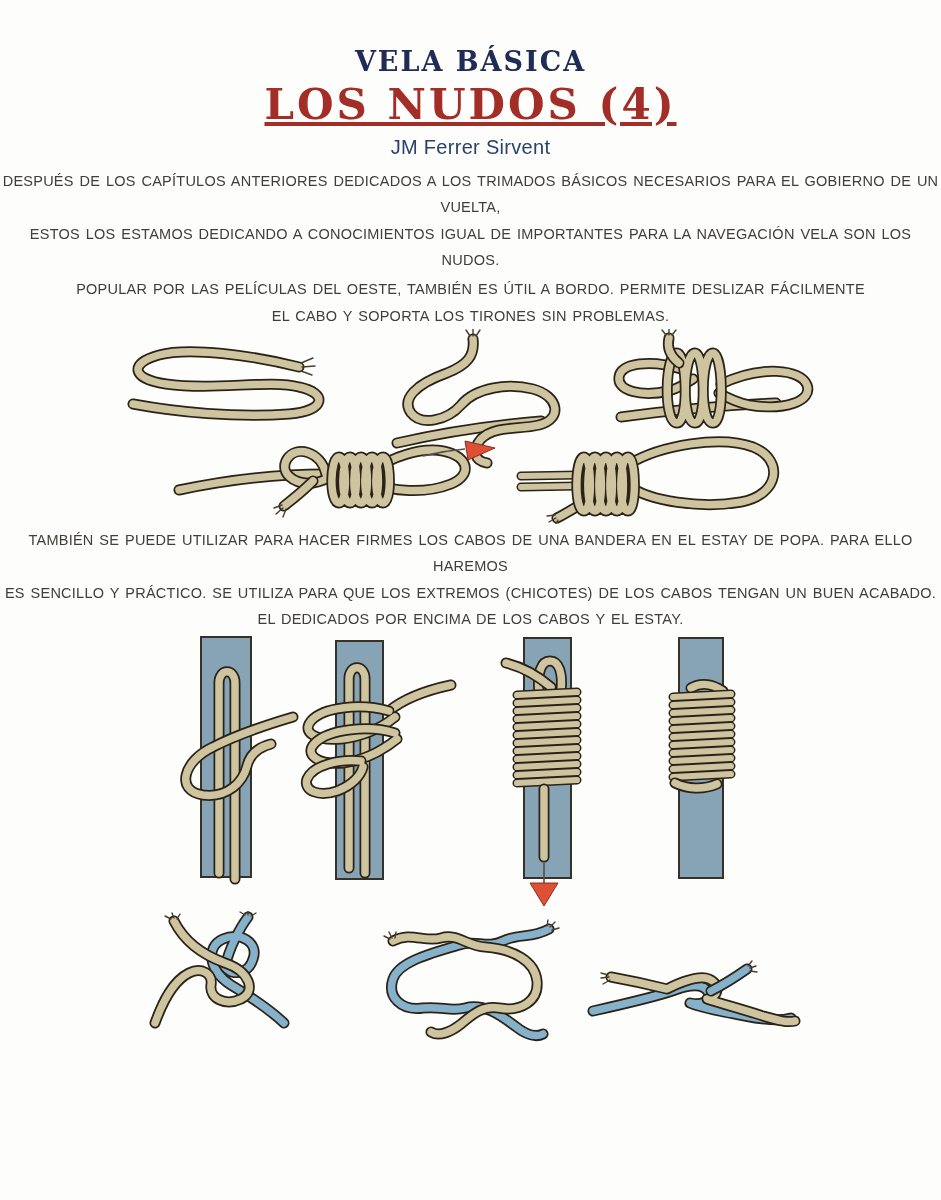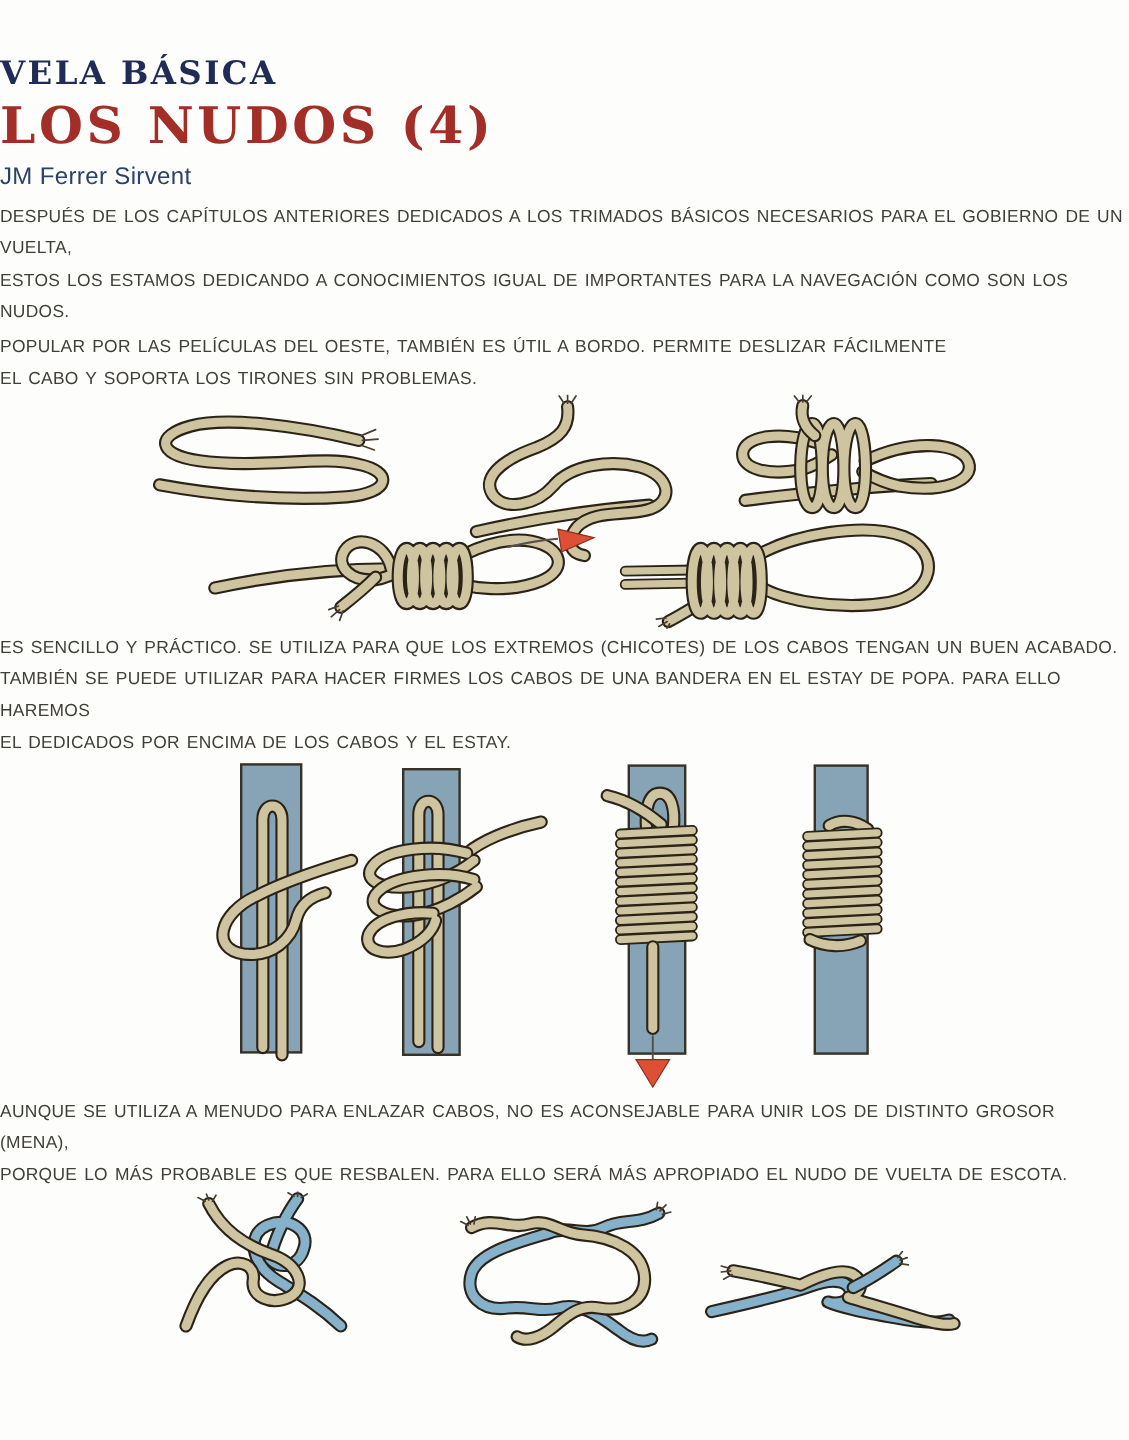--- a/index.html
+++ b/index.html
@@ -8,28 +8,28 @@
     --rope:#cec49f; --rope_outline:#2b2318; --stay_blue:#87a4b6;
     --rope_blue:#85b2ca; --arrow_red:#dd5036; --background:#fdfdfb;
   }
   html,body{margin:0;padding:0;}
   body{
     width:941px;height:1200px;overflow:hidden;
     background:var(--background);
     font-family:"Liberation Sans",sans-serif;
     -webkit-font-smoothing:antialiased;
   }
-  .page{width:941px;height:1200px;box-sizing:border-box;padding-top:46px;}
+  .page{width:941px;height:1200px;box-sizing:border-box;padding-top:46px;text-align:center;}
   .series-title{
     font-family:"DejaVu Serif",serif;font-weight:bold;font-size:27px;
     color:var(--series_title);letter-spacing:2px;line-height:1.2;
   }
   .main-title{
     font-family:"DejaVu Serif",serif;font-weight:bold;font-size:42px;
-    color:var(--main_title);letter-spacing:3px;line-height:1.2;margin-top:2px;
+    color:var(--main_title);letter-spacing:3px;line-height:1.2;margin-top:2px;text-decoration:underline;
   }
   .author{
     font-size:20px;color:var(--author);margin-top:5px;letter-spacing:0.3px;
   }
   .intro{margin-top:9px;}
   .hand{
     font-size:14.5px;color:var(--body_text);line-height:1.82;
     letter-spacing:0.25px;word-spacing:1.5px;
   }
   .section-heading{
@@ -54,21 +54,21 @@
 <body>
 
 <div class="page">
 
   <div class="series-title">VELA BÁSICA</div>
   <div class="main-title">LOS NUDOS (4)</div>
   <div class="author">JM Ferrer Sirvent</div>
 
   <div class="intro">
     <div class="hand">DESPUÉS DE LOS CAPÍTULOS ANTERIORES DEDICADOS A LOS TRIMADOS BÁSICOS NECESARIOS PARA EL GOBIERNO DE UN VUELTA,</div>
-    <div class="hand">ESTOS LOS ESTAMOS DEDICANDO A CONOCIMIENTOS IGUAL DE IMPORTANTES PARA LA NAVEGACIÓN COMO SON LOS NUDOS.</div>
+    <div class="hand">ESTOS LOS ESTAMOS DEDICANDO A CONOCIMIENTOS IGUAL DE IMPORTANTES PARA LA NAVEGACIÓN VELA SON LOS NUDOS.</div>
   </div>
 
   <section class="s1">
     <div class="desc">
       <div class="hand">POPULAR POR LAS PELÍCULAS DEL OESTE, TAMBIÉN ES ÚTIL A BORDO. PERMITE DESLIZAR FÁCILMENTE</div>
       <div class="hand">EL CABO Y SOPORTA LOS TIRONES SIN PROBLEMAS.</div>
     </div>
     <figure>
       <svg width="700" height="195" viewBox="0 0 700 195">
 
@@ -126,22 +126,22 @@
           <path class="fray" d="M 434 186 l -8 1 M 435 189 l -7 4 M 437 191 l -4 7"></path>
           <path class="rp-o" d="M 463 128 C 454 128, 453 182, 463 182 C 472 182, 471 128, 463 128 M 474 128 C 465 128, 464 182, 474 182 C 483 182, 482 128, 474 128 M 485 128 C 476 128, 475 182, 485 182 C 494 182, 493 128, 485 128 M 496 128 C 487 128, 486 182, 496 182 C 505 182, 504 128, 496 128 M 507 128 C 498 128, 497 182, 507 182 C 516 182, 515 128, 507 128"></path>
             <path class="rp" d="M 463 128 C 454 128, 453 182, 463 182 C 472 182, 471 128, 463 128 M 474 128 C 465 128, 464 182, 474 182 C 483 182, 482 128, 474 128 M 485 128 C 476 128, 475 182, 485 182 C 494 182, 493 128, 485 128 M 496 128 C 487 128, 486 182, 496 182 C 505 182, 504 128, 496 128 M 507 128 C 498 128, 497 182, 507 182 C 516 182, 515 128, 507 128"></path>
         </g>
       </svg>
     </figure>
   </section>
 
   <section class="s2">
     <div class="desc">
+      <div class="hand">TAMBIÉN SE PUEDE UTILIZAR PARA HACER FIRMES LOS CABOS DE UNA BANDERA EN EL ESTAY DE POPA. PARA ELLO HAREMOS</div>
       <div class="hand">ES SENCILLO Y PRÁCTICO. SE UTILIZA PARA QUE LOS EXTREMOS (CHICOTES) DE LOS CABOS TENGAN UN BUEN ACABADO.</div>
-      <div class="hand">TAMBIÉN SE PUEDE UTILIZAR PARA HACER FIRMES LOS CABOS DE UNA BANDERA EN EL ESTAY DE POPA. PARA ELLO HAREMOS</div>
       <div class="hand">EL DEDICADOS POR ENCIMA DE LOS CABOS Y EL ESTAY.</div>
     </div>
     <figure>
       <svg width="620" height="278" viewBox="0 0 620 278">
 
         <g>
           <rect class="pole" x="40" y="4" width="50" height="240"></rect>
           <path class="rp-o" d="M 58 240 L 58 50 C 58 35, 74 35, 74 50 L 74 246"></path>
             <path class="rp" d="M 58 240 L 58 50 C 58 35, 74 35, 74 50 L 74 246"></path>
           <path class="rp-o" d="M 132 84 C 105 92, 75 102, 52 114 C 22 128, 14 158, 42 162 C 67 165, 82 149, 86 133 C 89 121, 98 114, 110 111"></path>
@@ -183,24 +183,20 @@
           <path class="rp-o thinrope-o" d="M 512 64 L 570 61 M 512 72 L 570 69 M 512 80 L 570 77 M 512 88 L 570 85 M 512 96 L 570 93 M 512 104 L 570 101 M 512 112 L 570 109 M 512 120 L 570 117 M 512 128 L 570 125 M 512 136 L 570 133 M 512 144 L 570 141"></path>
             <path class="rp thinrope" d="M 512 64 L 570 61 M 512 72 L 570 69 M 512 80 L 570 77 M 512 88 L 570 85 M 512 96 L 570 93 M 512 104 L 570 101 M 512 112 L 570 109 M 512 120 L 570 117 M 512 128 L 570 125 M 512 136 L 570 133 M 512 144 L 570 141"></path>
           <path class="rp-o" d="M 514 150 C 526 156, 542 157, 556 151"></path>
             <path class="rp" d="M 514 150 C 526 156, 542 157, 556 151"></path>
         </g>
       </svg>
     </figure>
   </section>
 
   <section class="s3">
-    <div class="desc">
-      <div class="hand">AUNQUE SE UTILIZA A MENUDO PARA ENLAZAR CABOS, NO ES ACONSEJABLE PARA UNIR LOS DE DISTINTO GROSOR (MENA),</div>
-      <div class="hand">PORQUE LO MÁS PROBABLE ES QUE RESBALEN. PARA ELLO SERÁ MÁS APROPIADO EL NUDO DE VUELTA DE ESCOTA.</div>
-    </div>
     <figure>
       <svg width="660" height="150" viewBox="0 0 660 150">
 
         <g>
           <path class="rp-o" d="M 143 112 C 124 94, 106 84, 90 74 C 68 60, 64 36, 82 28 C 100 20, 118 32, 112 48 C 108 62, 92 66, 84 56 C 88 38, 98 18, 107 6"></path>
             <path class="rp blue" d="M 143 112 C 124 94, 106 84, 90 74 C 68 60, 64 36, 82 28 C 100 20, 118 32, 112 48 C 108 62, 92 66, 84 56 C 88 38, 98 18, 107 6"></path>
           <path class="fray" d="M 104 4 l -5 -3 M 107 4 l 0 -4 M 110 5 l 5 -3"></path>
           <path class="rp-o" d="M 33 10 C 44 32, 62 44, 84 52 C 108 60, 116 80, 100 88 C 85 95, 68 88, 70 74 C 72 62, 60 56, 48 62 C 32 70, 22 90, 14 112"></path>
             <path class="rp" d="M 33 10 C 44 32, 62 44, 84 52 C 108 60, 116 80, 100 88 C 85 95, 68 88, 70 74 C 72 62, 60 56, 48 62 C 32 70, 22 90, 14 112"></path>
           <path class="fray" d="M 30 8 l -6 -3 M 33 7 l -2 -5 M 36 8 l 3 -5"></path>

